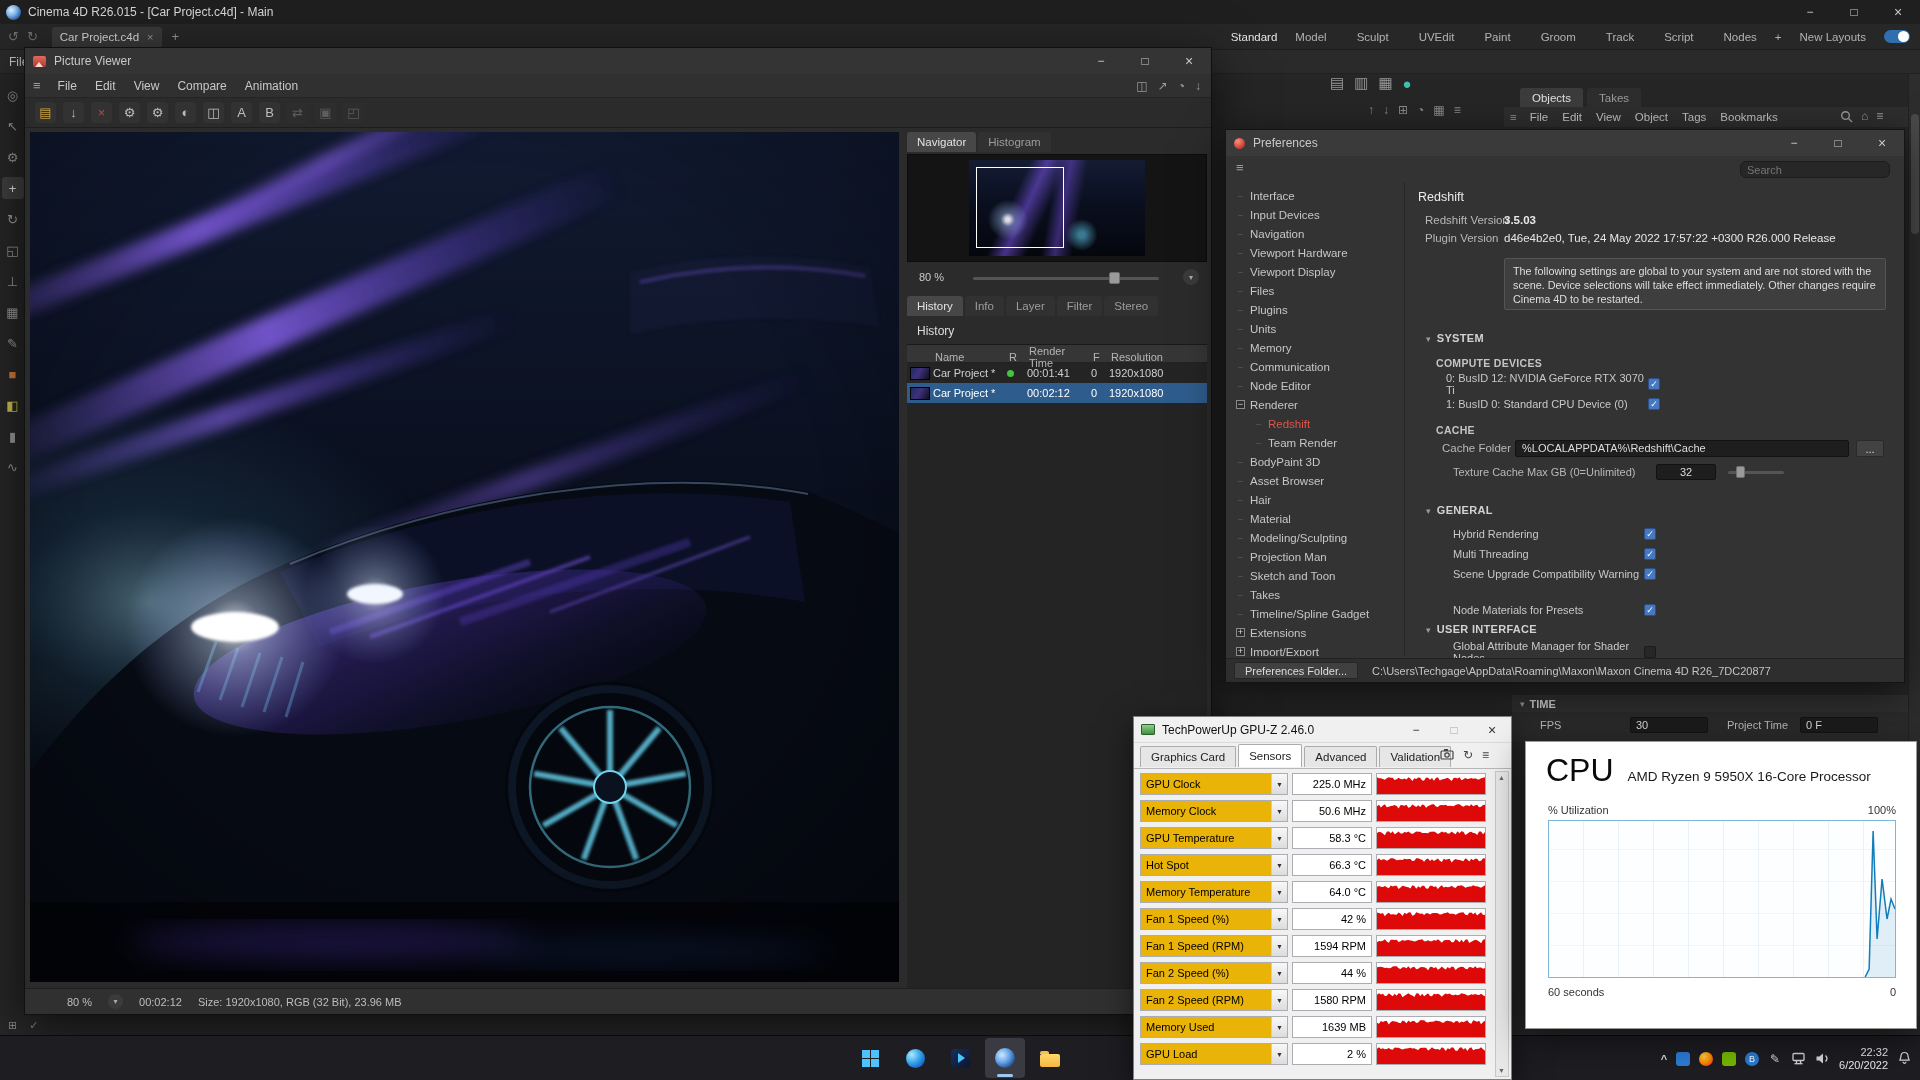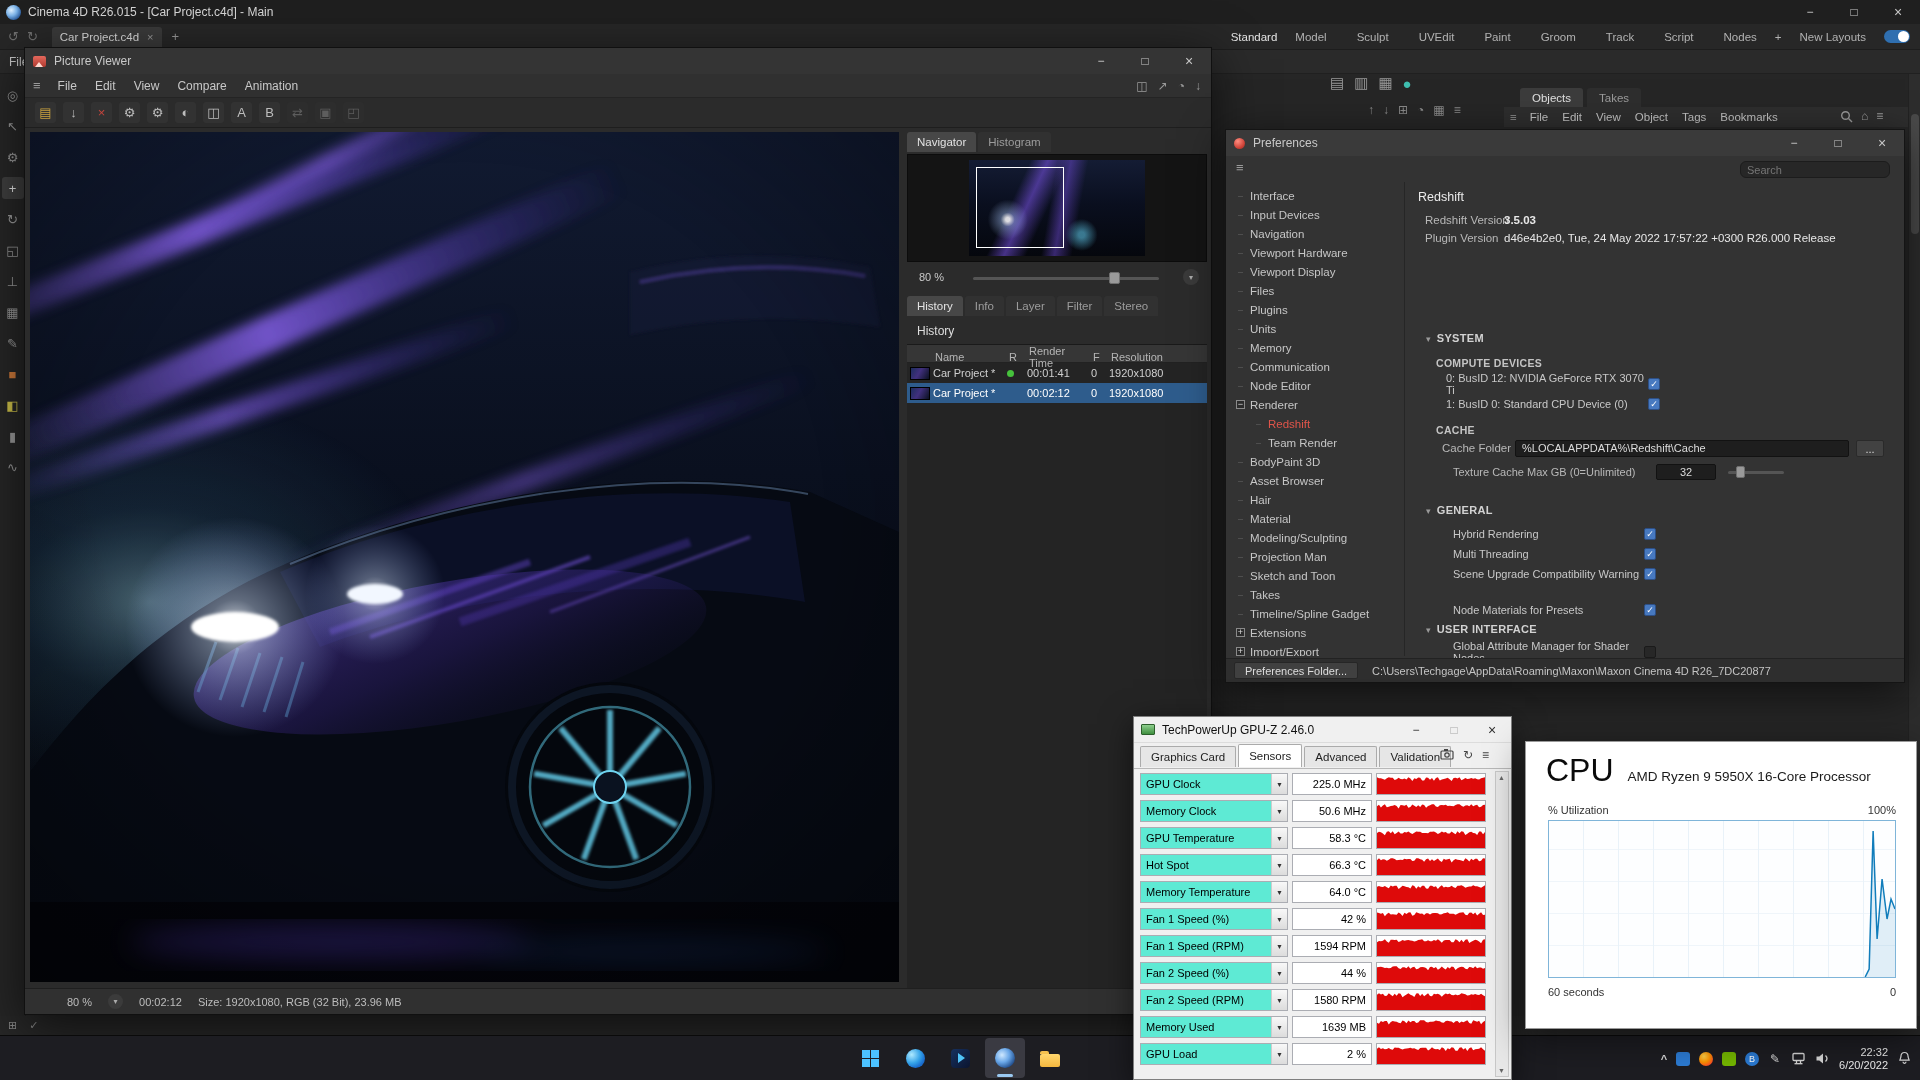--- a/index.html
+++ b/index.html
@@ -146,21 +146,21 @@
 #gz-titlebar{height:26px;background:#f0f0f0;display:flex;align-items:center;border-bottom:1px solid #dcdcdc}
 .gz-icon{width:14px;height:11px;margin:0 7px;background:linear-gradient(#8fd08f,#3f8f3f);border:1px solid #2c5f2c;border-radius:1px}
 #gz-titlebar .wbtn{color:#333;width:38px}
 #gz-titlebar .b-max::after{color:#aaa}
 #gz-tabs{height:26px;display:flex;align-items:center;gap:2px;padding-left:6px;border-bottom:1px solid #b8b8b8;position:relative}
 .gz-tab{height:21px;padding:0 10px;display:flex;align-items:center;font-size:11.5px;background:#e6e6e6;border:1px solid #ababab;border-bottom:none;border-radius:2px 2px 0 0;color:#222}
 .gz-tab.active{background:#fff;font-weight:normal;height:23px}
 #gz-tab-icons{position:absolute;right:22px;top:5px;display:flex;gap:9px;color:#444;font-size:12px}
 #gz-body{position:absolute;left:0;top:52px;right:0;bottom:0;background:#f0f0f0}
 .gz-row{position:absolute;left:6px;height:24px;display:flex;gap:4px}
-.gz-combo{width:148px;height:22px;background:#5eead4;border:1px solid #abadb3;display:flex;align-items:center;justify-content:space-between;font-size:11px;padding-left:5px;color:#000}
+.gz-combo{width:148px;height:22px;background:#eab308;border:1px solid #abadb3;display:flex;align-items:center;justify-content:space-between;font-size:11px;padding-left:5px;color:#000}
 .gz-arrow{width:16px;height:100%;border-left:1px solid #ccc;background:linear-gradient(#f8f8f8,#dcdcdc);display:flex;align-items:center;justify-content:center}
 .gz-arrow::after{content:"▼";font-size:7px;color:#333}
 .gz-value{width:80px;height:22px;background:#fff;border:1px solid #abadb3;font-size:11px;display:flex;align-items:center;justify-content:flex-end;padding-right:5px;color:#000}
 .gz-graph{width:110px;height:22px;background:#fff;border:1px solid #abadb3;overflow:hidden}
 #gz-scroll{position:absolute;right:2px;top:54px;bottom:2px;width:14px;background:#e8e8e8;border:1px solid #c8c8c8}
 #gz-scroll::before{content:"▲";position:absolute;top:2px;left:2px;font-size:7px;color:#666}
 #gz-scroll::after{content:"▼";position:absolute;bottom:2px;left:2px;font-size:7px;color:#666}
 
 
 #cpu{position:absolute;left:1525px;top:741px;width:392px;height:288px;background:#fff;border:1px solid #9a9a9a;box-shadow:0 10px 36px rgba(0,0,0,.5);z-index:40;color:#000}
@@ -345,20 +345,31 @@
   </div>
   <div id="om-right-icons">
     <svg width="13" height="13" viewBox="0 0 13 13">
         <circle cx="5.5" cy="5.5" r="3.8" fill="none" stroke="#9a9a9a" stroke-width="1.4"></circle>
         <line x1="8.5" y1="8.5" x2="12" y2="12" stroke="#9a9a9a" stroke-width="1.4"></line>
       </svg>
     <span class="fi" style="color:#9a9a9a">⌂</span>
     <span class="fi" style="color:#9a9a9a">≡</span>
   </div>
 
+  <div id="time-frag">
+    <div id="time-header">
+        <span>TIME</span>
+      </div>
+    <div id="time-row">
+      <span class="lbl-fps">FPS</span>
+      <span class="fld1">30</span>
+      <span class="lbl-pt">Project Time</span>
+      <span class="fld2">0 F</span>
+    </div>
+  </div>
 
   <div id="right-scroll"></div>
 
   <div id="pv">
     <div id="pv-titlebar">
       <span class="pv-icon"></span>
       <span>Picture Viewer</span>
       <span style="margin-left:auto" class="flex">
         <span class="wbtn b-min"></span>
         <span class="wbtn b-max"></span>
@@ -747,20 +758,21 @@
         </div>
       </div>
     <div id="pref-divider"></div>
 
     <div id="pref-content">
       <div class="p-heading">Redshift</div>
       <span class="p-lbl abs" style="left:19px;top:28px">Redshift Version</span>
       <span class="p-val abs" style="left:98px;top:28px;font-weight:bold">3.5.03</span>
       <span class="p-lbl abs" style="left:19px;top:46px">Plugin Version</span>
       <span class="p-val abs" style="left:98px;top:46px">d46e4b2e0, Tue, 24 May 2022 17:57:22 +0300 R26.000 Release</span>
+      <div class="notice">The following settings are global to your system and are not stored with the scene. Device selections will take effect immediately. Other changes require Cinema 4D to be restarted.</div>
 
       <div class="sec-head collapsible" style="left:20px;top:146px"><span>SYSTEM</span></div>
       <div class="sub-head" style="left:30px;top:171px">COMPUTE DEVICES</div>
       <div class="dev-list">
         <div class="opt-row" style="left:40px;top:190px">
           <span class="opt-label">0: BusID 12: NVIDIA GeForce RTX 3070 Ti</span>
           <span class="cbx checked"></span>
         </div>
         <div class="opt-row" style="left:40px;top:210px">
           <span class="opt-label">1: BusID 0: Standard CPU Device (0)</span>

